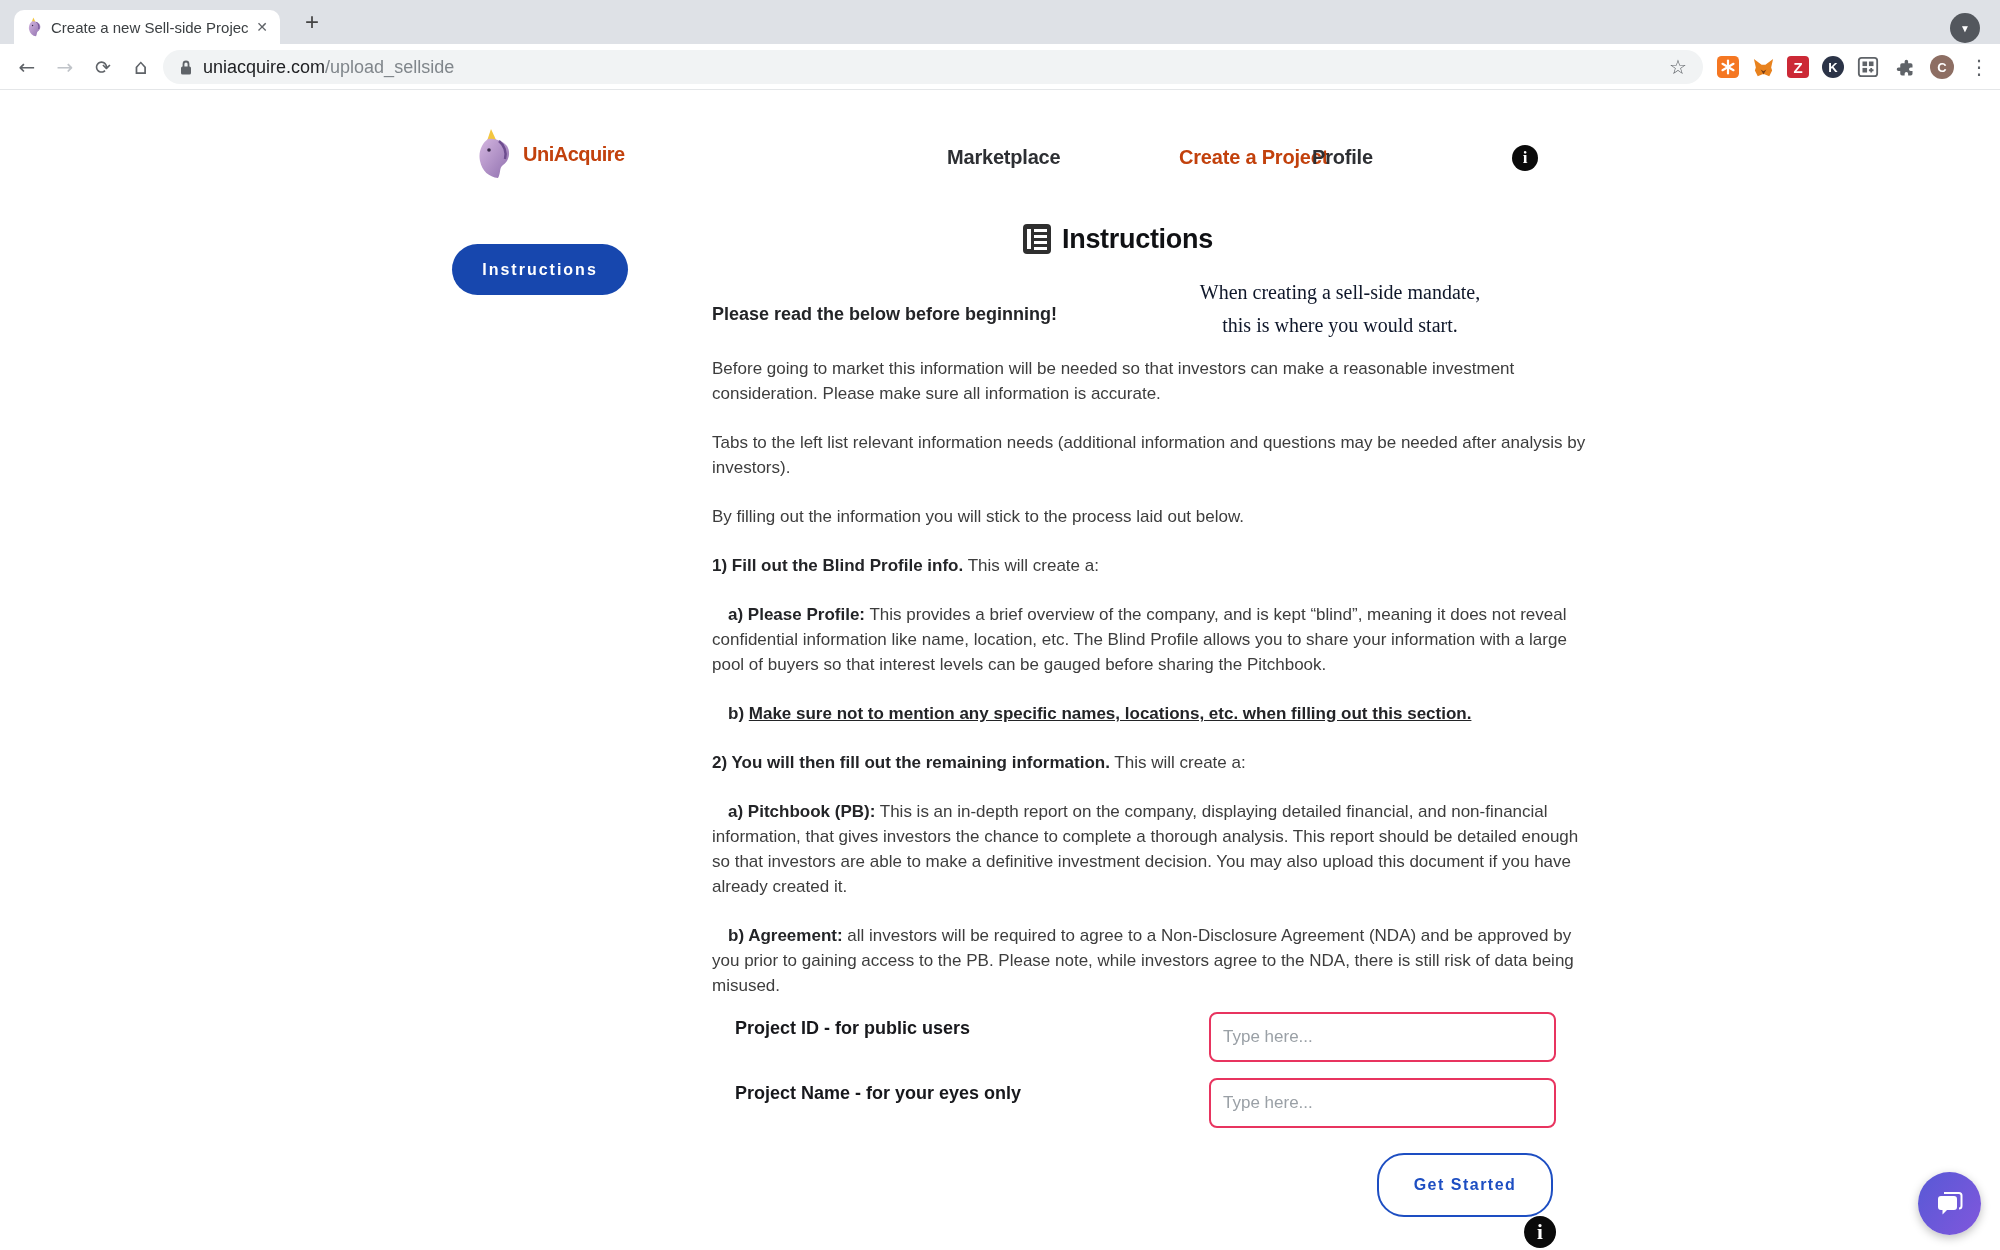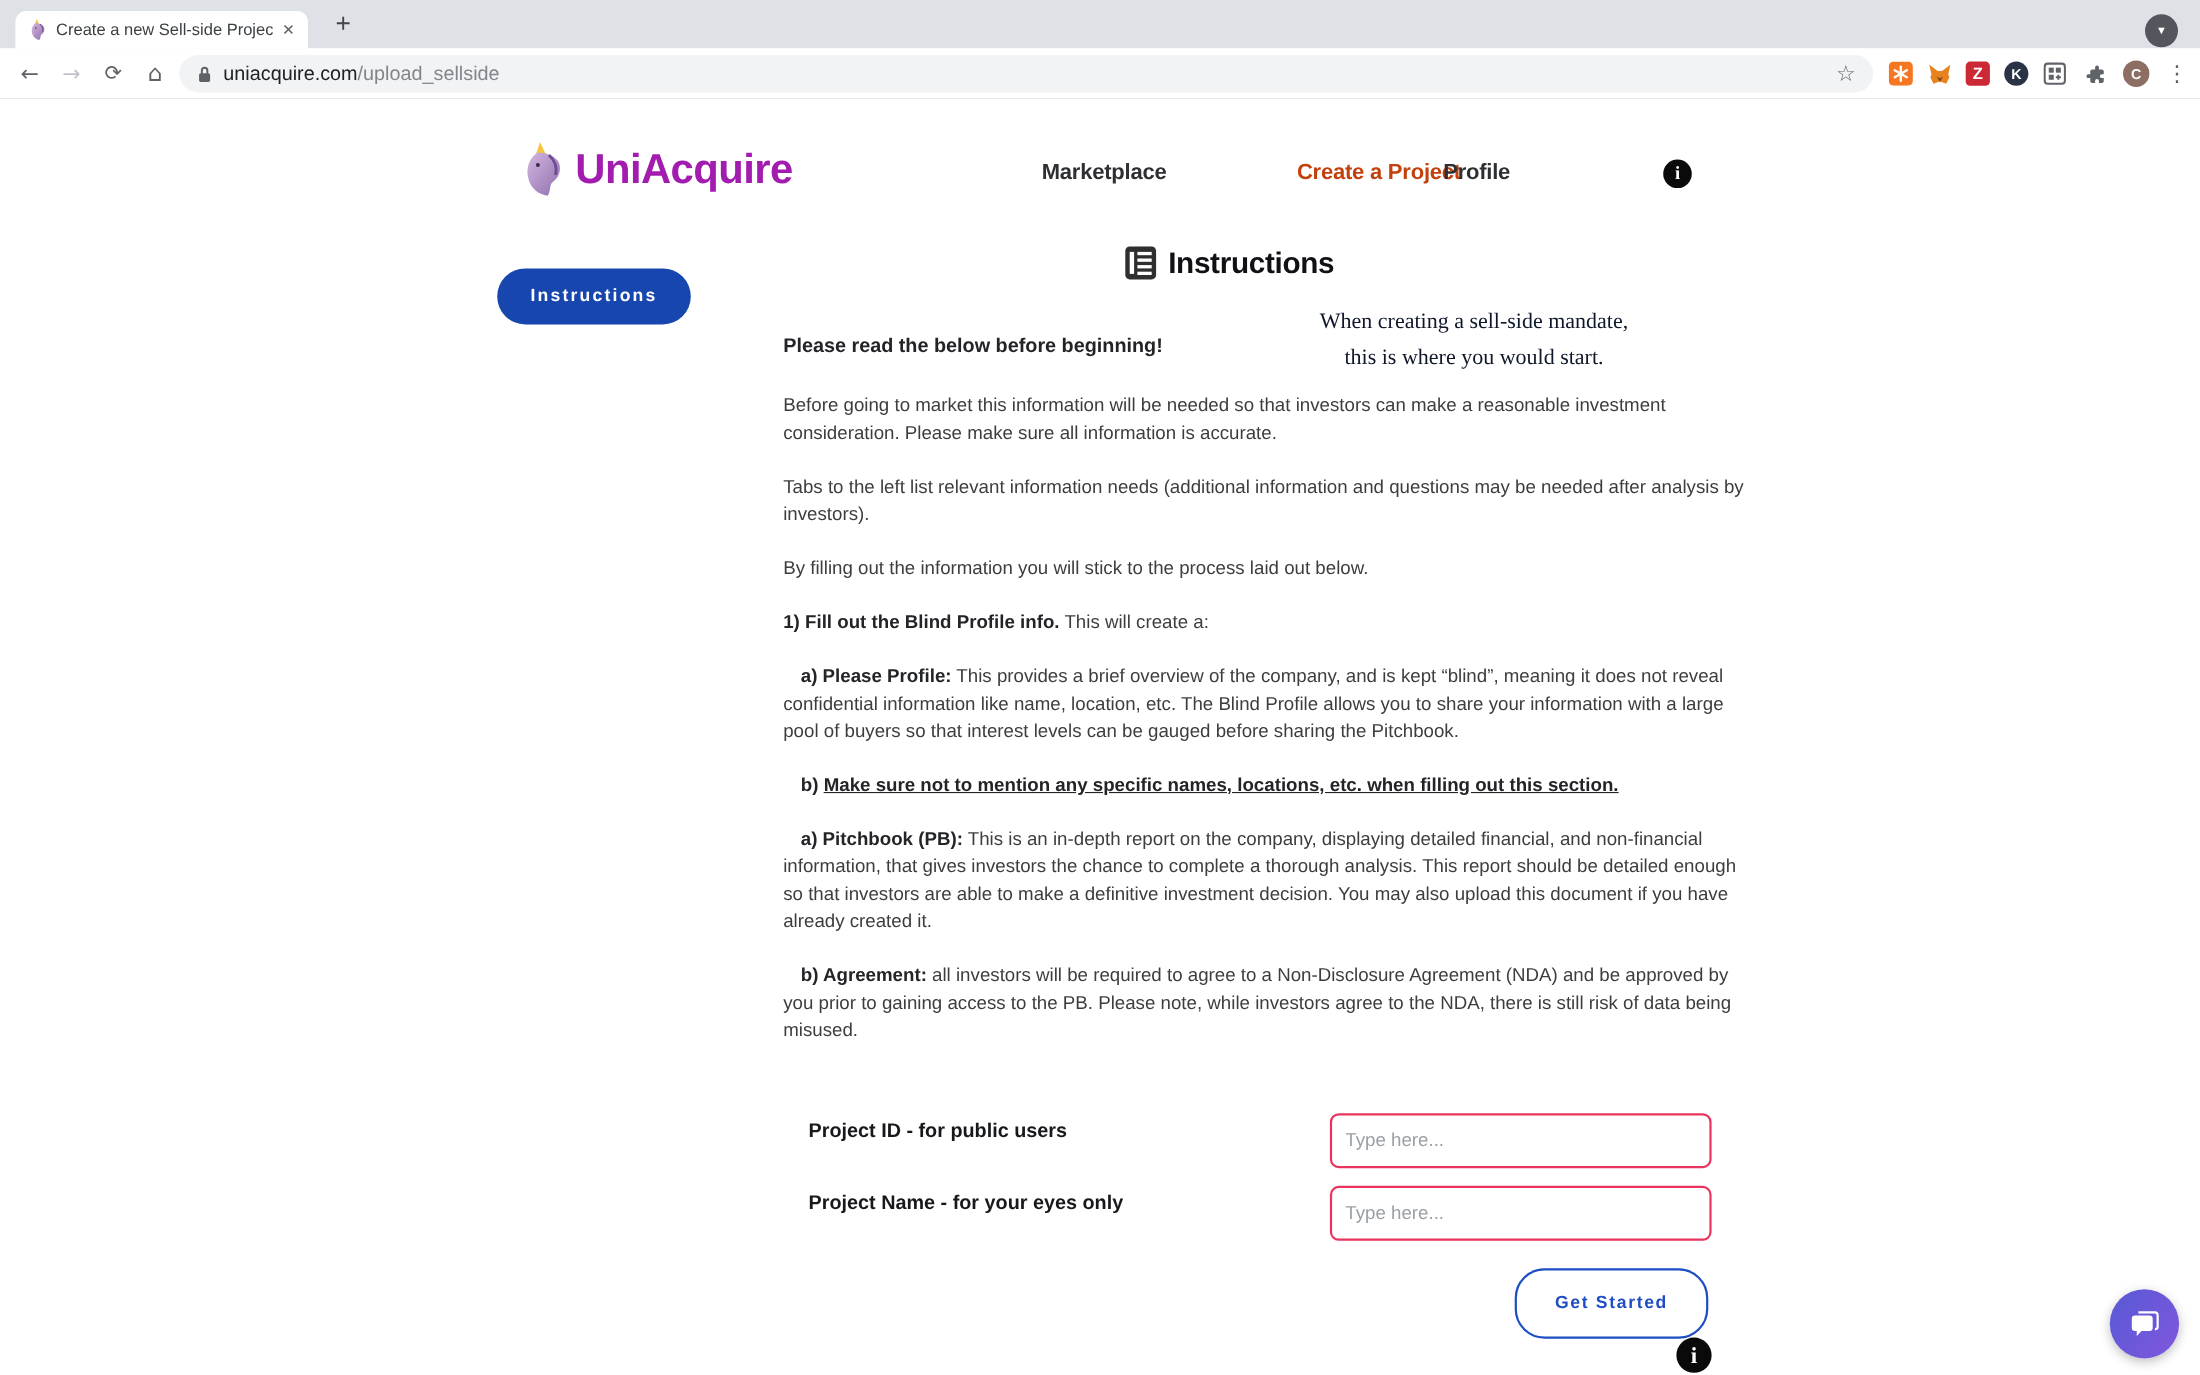--- a/index.html
+++ b/index.html
@@ -33,21 +33,21 @@
   .ext.hubspot{left:1712px}.ext.fox{left:1747px}.ext.zot{left:1782px}.ext.kite{left:1817px}
   .ext.qr{left:1852px}.ext.puzzle{left:1889px}.ext.avatar{left:1926px}.ext.menu{left:1963px}
   .badge-sq { width:22px; height:22px; border-radius:4px; display:flex; align-items:center;
               justify-content:center; color:#fff; font-weight:bold; font-size:15px; }
   .badge-round { width:22px; height:22px; border-radius:50%; display:flex; align-items:center;
                  justify-content:center; color:#fff; font-weight:bold; font-size:13px; }
   .menu-dots { font-family:"DejaVu Sans", sans-serif; font-size:20px; color:#5f6368; }
   
   .page { position:absolute; top:90px; left:0; width:2000px; height:1160px; background:#fff; }
   .brand { position:absolute; left:473px; top:38px; display:flex; align-items:center; gap:8px; }
-  .brand-name { font-size:38px; font-weight:bold; color:#a21caf; letter-spacing:-0.5px;text-align:center; }
+  .brand-name { font-size:20px; font-weight:bold; color:#c2410c; letter-spacing:-0.5px;text-align:center; }
   .nav-item { position:absolute; top:56px; font-size:20px; font-weight:bold; color:#2d2f33; letter-spacing:-0.2px; }
   .nav-marketplace { left:947px; } .nav-create { left:1179px; color:#c2410c; } .nav-profile { left:1312px; }
   .info-circle { border-radius:50%; background:#0a0a0a; color:#fff; display:flex; align-items:center;
                  justify-content:center; font-family:"Liberation Serif", serif; font-weight:bold; }
   .nav-info { position:absolute; left:1512px; top:55px; width:26px; height:26px; font-size:17px; }
   .sidebar-btn { position:absolute; left:452px; top:154px; width:176px; height:51px; border-radius:26px;
                  background:#1747ae; color:#fff; font-weight:bold; font-size:16px; letter-spacing:2px;
                  display:flex; align-items:center; justify-content:center; border:none; }
   .heading-row { position:absolute; left:1022px; top:133px; display:flex; align-items:center; gap:10px; }
   .heading-text { font-size:27px; font-weight:bold; color:#101114; letter-spacing:-0.3px; }
@@ -207,20 +207,21 @@
   </div>
 
   <div class="content">
     <p class="intro">Please read the below before beginning!</p>
     <p>Before going to market this information will be needed so that investors can make a reasonable investment consideration. Please make sure all information is accurate.</p>
     <p>Tabs to the left list relevant information needs (additional information and questions may be needed after analysis by investors).</p>
     <p>By filling out the information you will stick to the process laid out below.</p>
     <p><strong>1) Fill out the Blind Profile info.</strong><span> This will create a:</span></p>
     <p class="indent"><strong>a) Please Profile:</strong><span> This provides a brief overview of the company, and is kept “blind”, meaning it does not reveal confidential information like name, location, etc. The Blind Profile allows you to share your information with a large pool of buyers so that interest levels can be gauged before sharing the Pitchbook.</span></p>
     <p class="indent"><strong>b) </strong><strong class="u">Make sure not to mention any specific names, locations, etc. when filling out this section.</strong></p>
+    <p><strong>2) You will then fill out the remaining information.</strong><span> This will create a:</span></p>
     <p class="indent"><strong>a) Pitchbook (PB):</strong><span> This is an in-depth report on the company, displaying detailed financial, and non-financial information, that gives investors the chance to complete a thorough analysis. This report should be detailed enough so that investors are able to make a definitive investment decision. You may also upload this document if you have already created it.</span></p>
     <p class="indent"><strong>b) Agreement:</strong><span> all investors will be required to agree to a Non-Disclosure Agreement (NDA) and be approved by you prior to gaining access to the PB. Please note, while investors agree to the NDA, there is still risk of data being misused.</span></p>
   </div>
 
   <span class="form-label lbl1">Project ID - for public users</span>
   <input class="text-input inp1" type="text" placeholder="Type here..." style="">
   <span class="form-label lbl2">Project Name - for your eyes only</span>
   <input class="text-input inp2" type="text" placeholder="Type here..." style="">
 
   <button class="get-started">Get Started</button>

